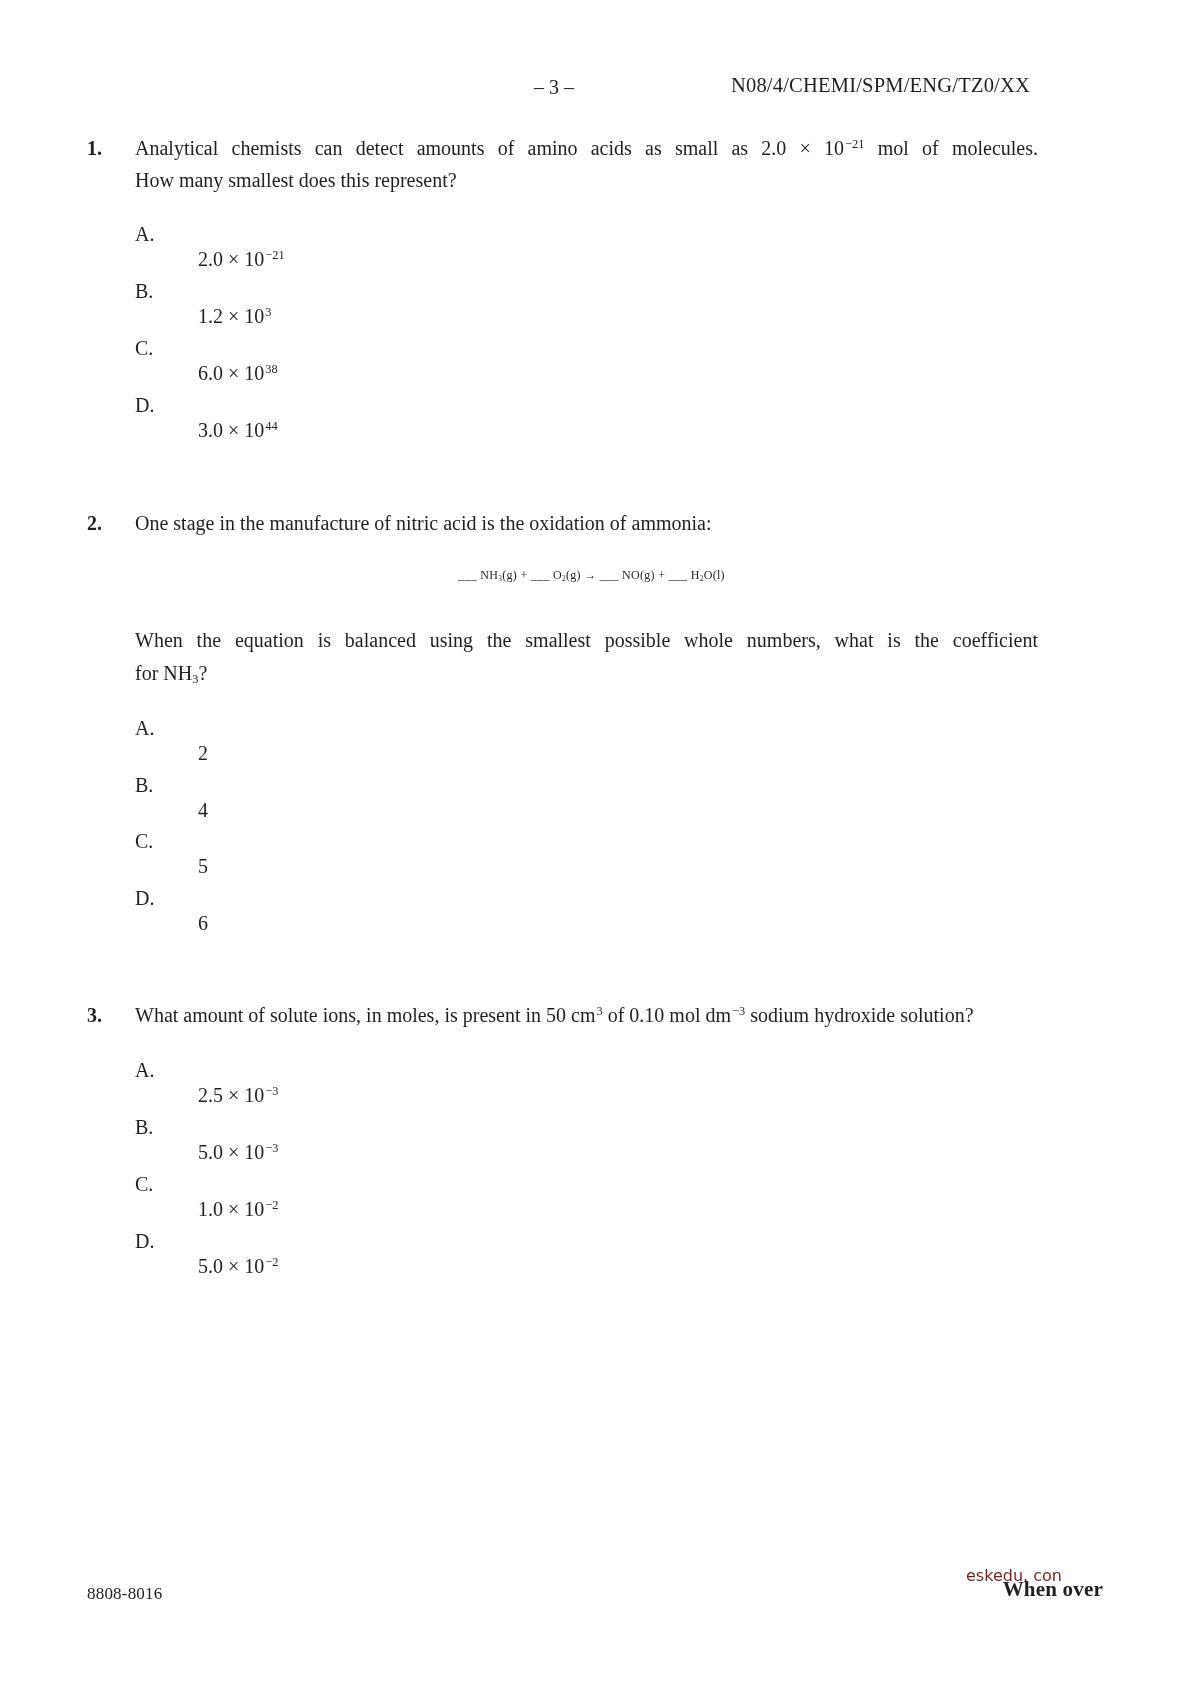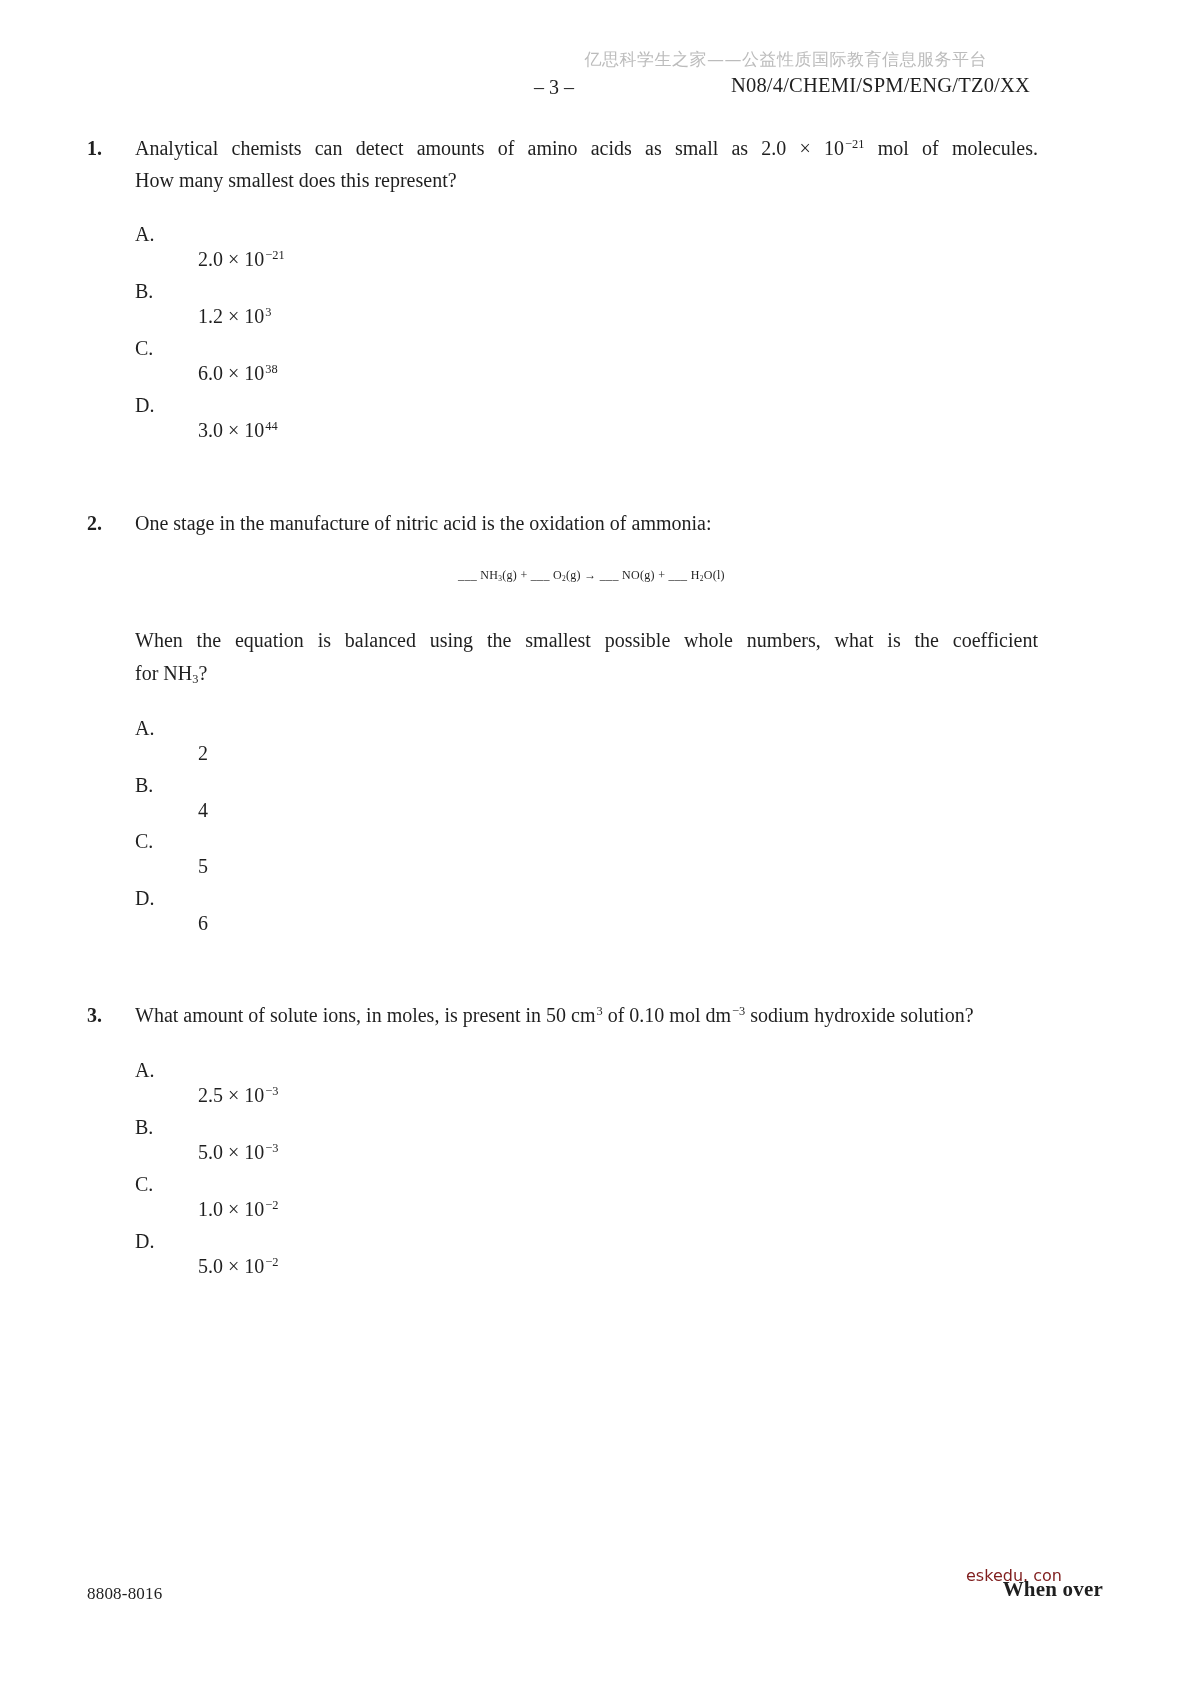--- a/index.html
+++ b/index.html
@@ -55,21 +55,20 @@
   .turn-over {
     position: absolute; top: 1577px; right: 88px;
     font-size: 21px; font-weight: bold; letter-spacing: 0.2px;
   }
 </style>
 </head>
 <body>
 
 <div class="page">
 
-  <div class="hdr-watermark">亿思科学生之家——公益性质国际教育信息服务平台</div>
   <div class="page-number">– 3 –</div>
   <div class="paper-code">N08/4/CHEMI/SPM/ENG/TZ0/XX</div>
 
   <section class="question" id="q1">
     <div class="qnum">1.</div>
     <div class="qline justified" style="top:0px">Analytical chemists can detect amounts of amino acids as small as 2.0 × 10<sup>−21</sup> mol of molecules.</div>
     <div class="qline" style="top:32px">How many smallest does this represent?</div>
 
     <div class="opt" style="top:86px">
       <span class="letter">A.</span>

